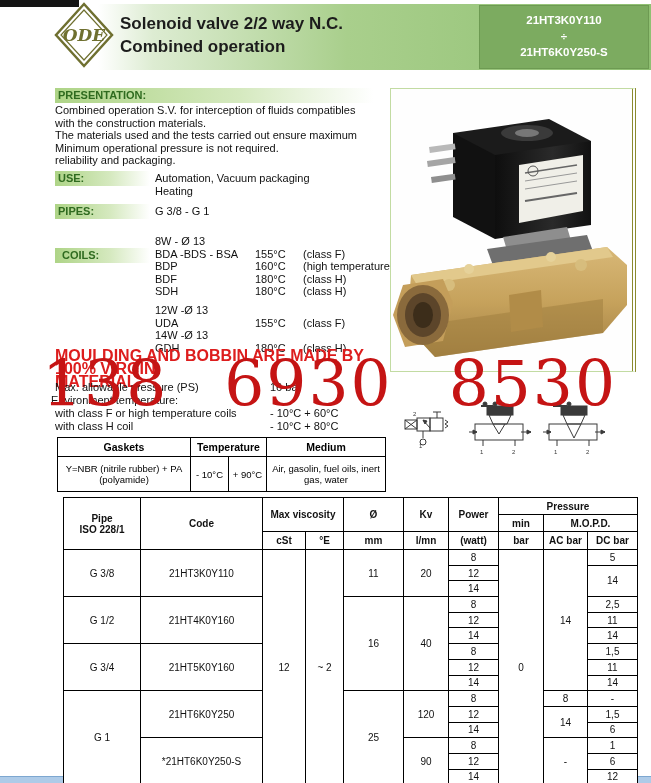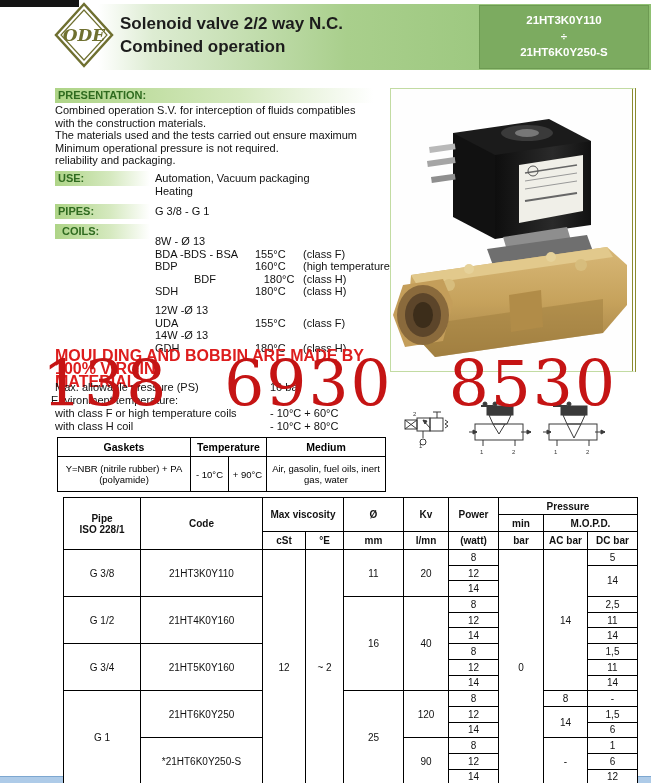--- a/index.html
+++ b/index.html
@@ -87,38 +87,38 @@
 
   <div class="sec-bar" style="left:55px; top:171px; width:100px;">USE:</div>
   <div class="txt" style="left:155px; top:172px; width:240px;">
     <div>Automation, Vacuum packaging</div>
     <div>Heating</div>
   </div>
 
   <div class="sec-bar" style="left:55px; top:204px; width:100px;">PIPES:</div>
   <div class="txt" style="left:155px; top:205px; width:240px;">G 3/8 - G 1</div>
 
-  <div class="sec-bar" style="left:55px; top:224px; width:100px;padding-left:7px;">COILS:</div>
+  <div class="sec-bar" style="left:55px; top:248px; width:100px;padding-left:7px;">COILS:</div>
   <div class="txt" style="left:155px; top:235px; width:250px;">
     <div style="display:flex;">
       <span style="width:100px;">8W  - Ø 13</span>
       <span style="width:48px;"></span>
       <span></span>
     </div>
     <div style="display:flex;">
       <span style="width:100px;">BDA -BDS - BSA</span>
       <span style="width:48px;">155°C</span>
       <span>(class F)</span>
     </div>
     <div style="display:flex;">
       <span style="width:100px;">BDP</span>
       <span style="width:48px;">160°C</span>
       <span>(high temperature)</span>
     </div>
-    <div style="display:flex;text-align:center;">
+    <div style="display:flex;">
       <span style="width:100px;">BDF</span>
       <span style="width:48px;">180°C</span>
       <span>(class H)</span>
     </div>
     <div style="display:flex;">
       <span style="width:100px;">SDH</span>
       <span style="width:48px;">180°C</span>
       <span>(class H)</span>
     </div>
     <div style="display:flex;">

